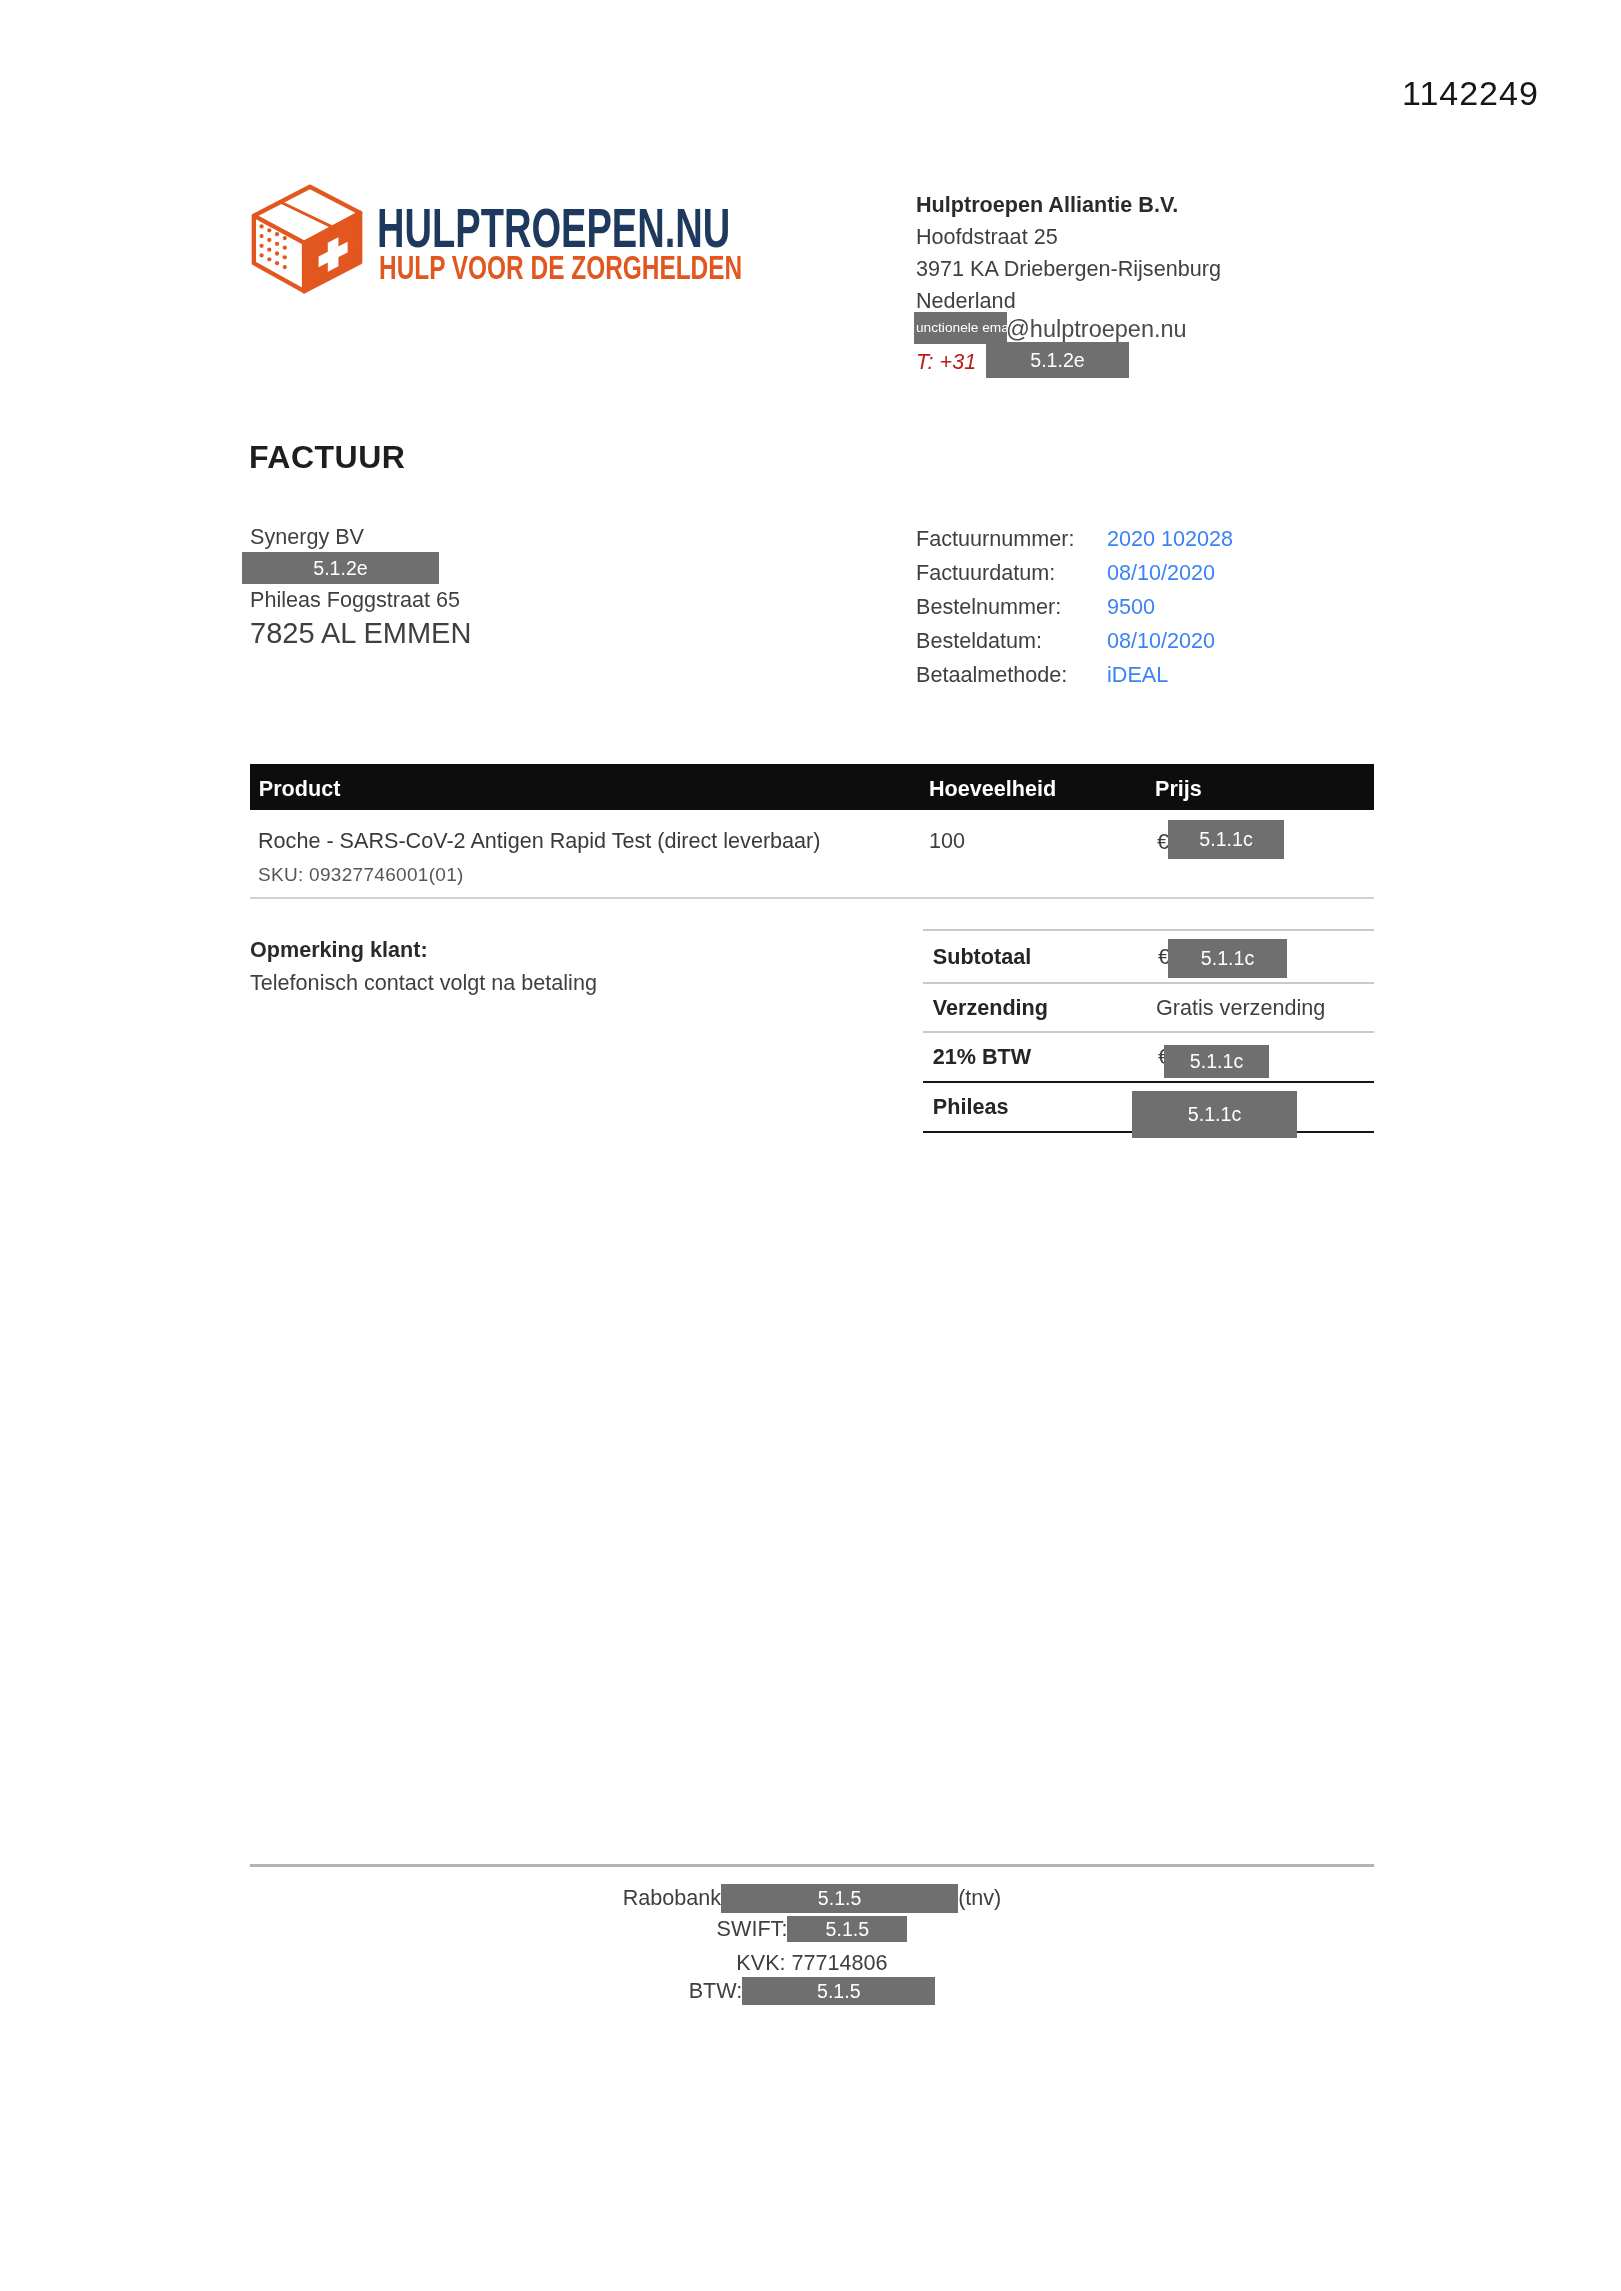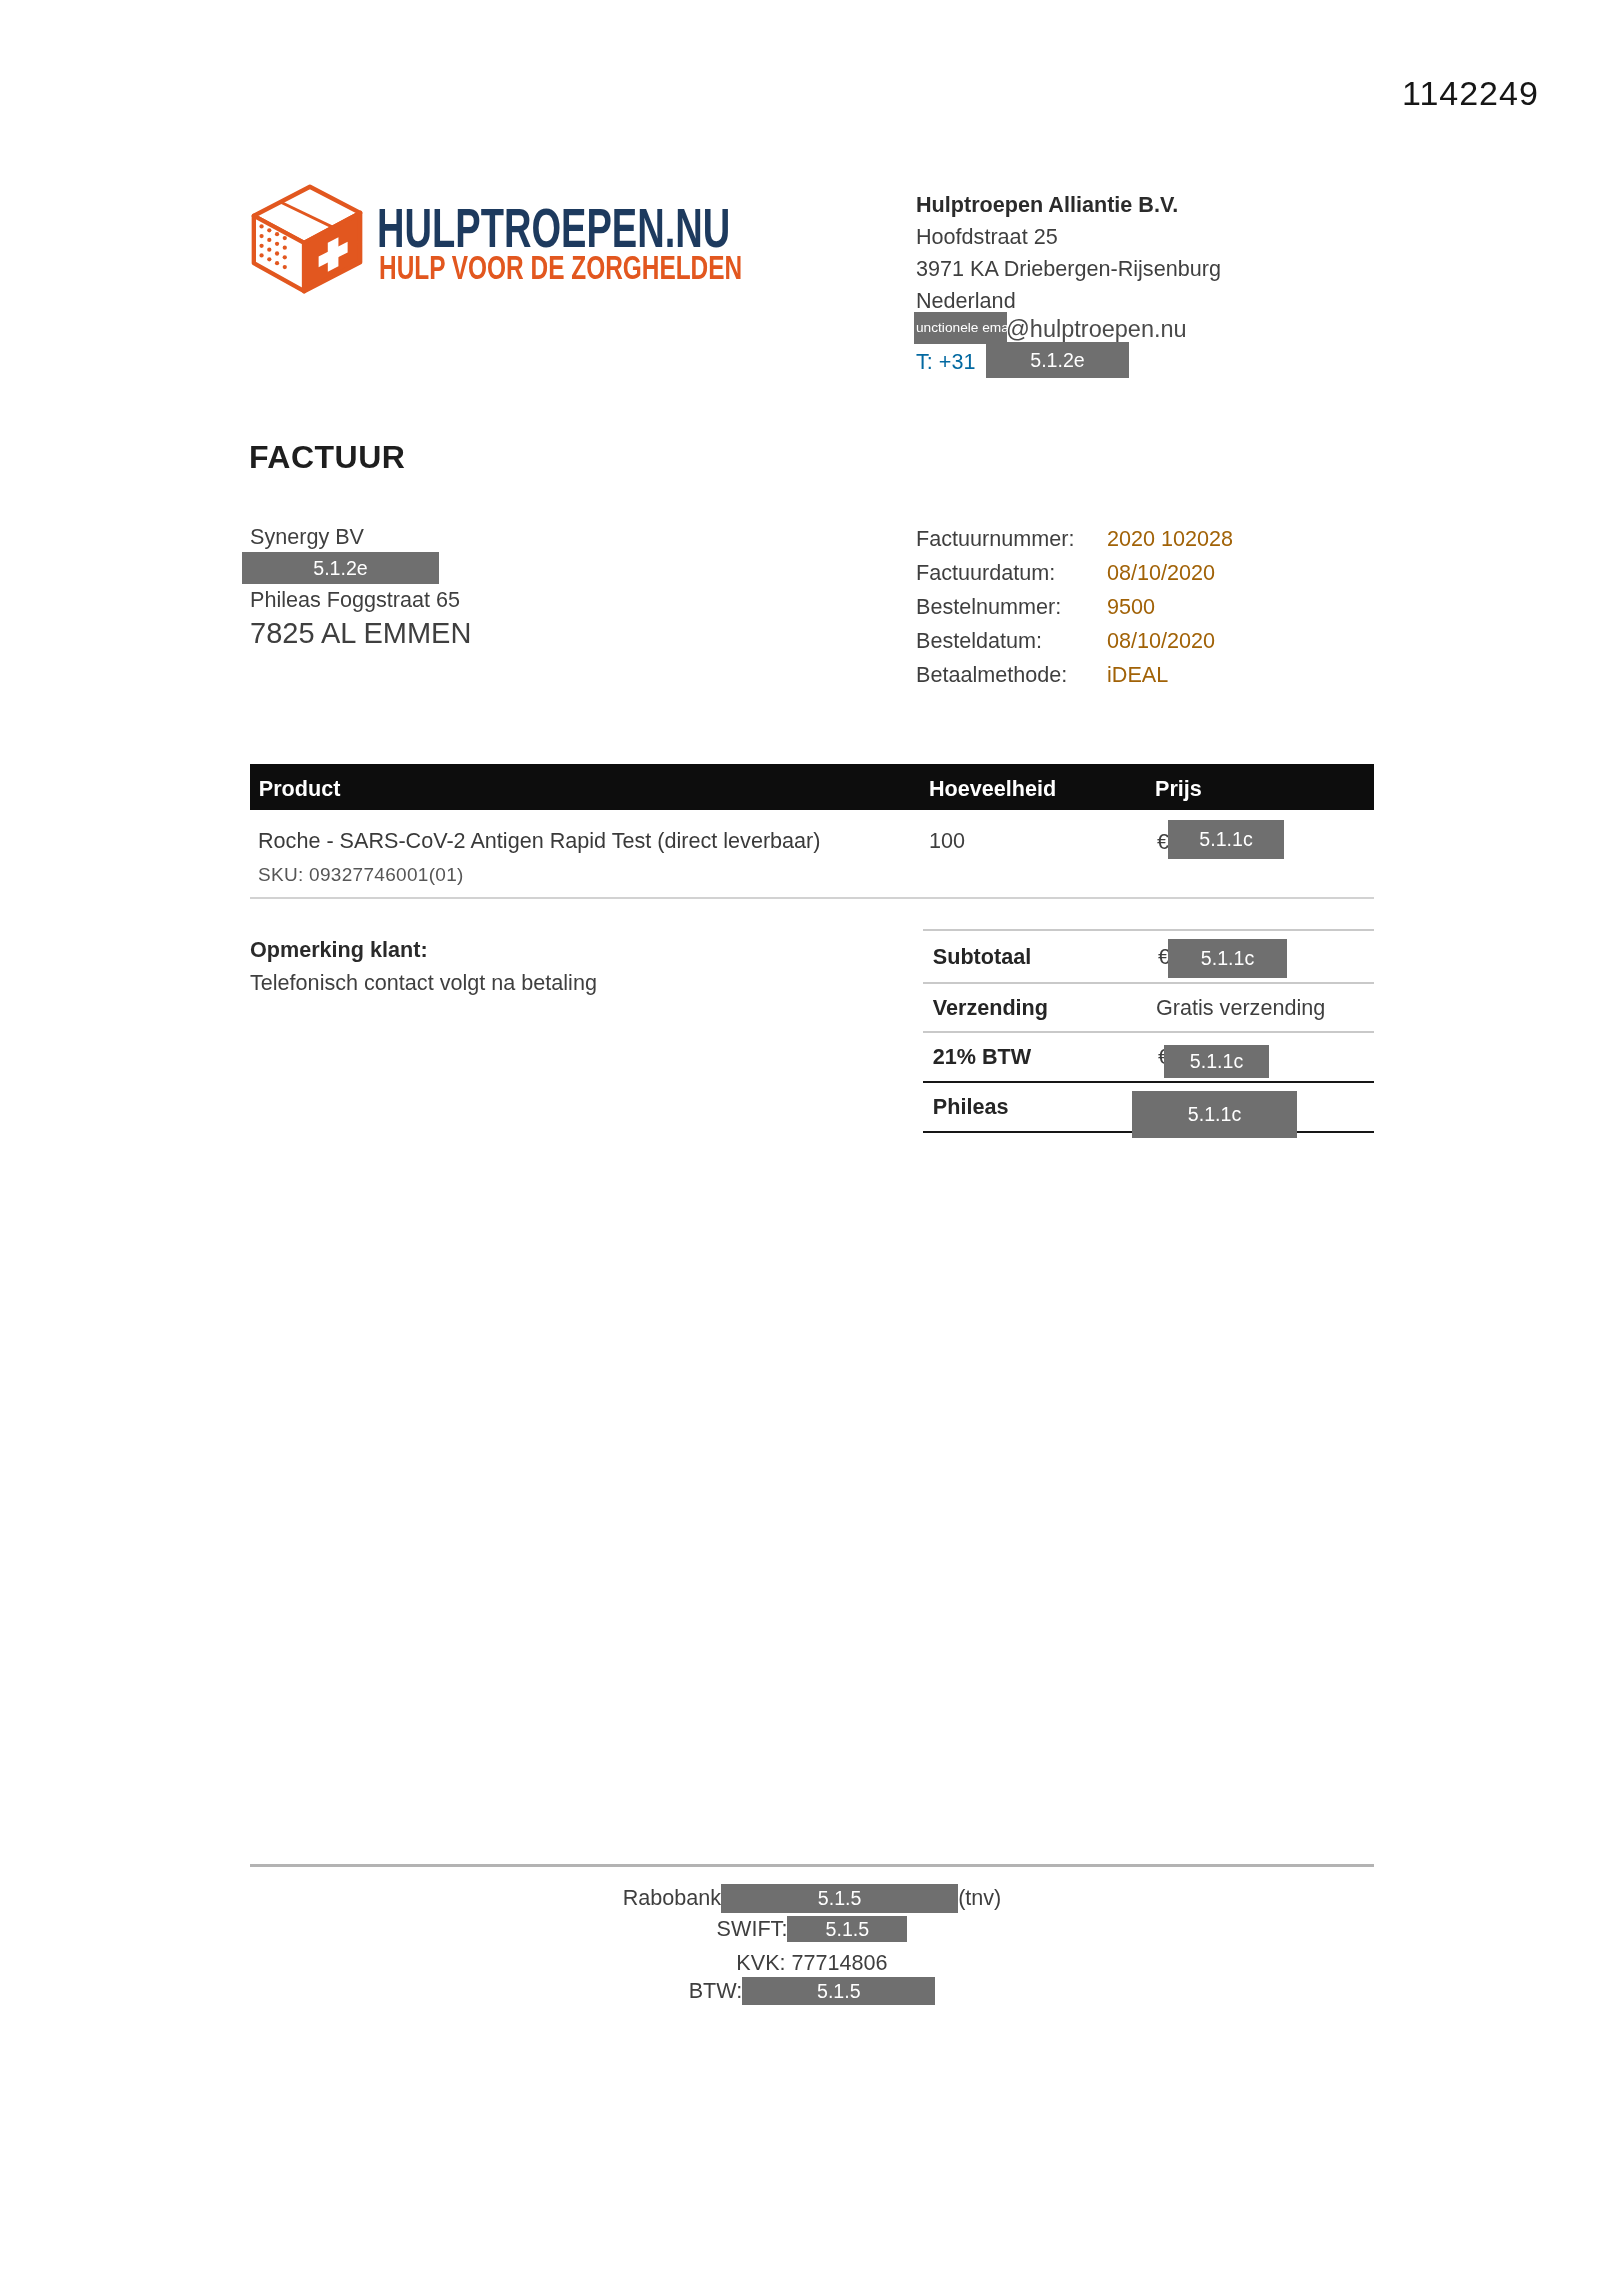--- a/index.html
+++ b/index.html
@@ -57,21 +57,21 @@
     background: #6f6f6f;
     color: #ffffff;
     font-size: 13.7px;
     line-height: 32px;
     overflow: hidden;
     white-space: nowrap;
     padding-left: 2px;
     z-index: 2;
   }
   .email-rest { top: 316px; left: 1006px; font-size: 23.5px; color: #4a4a4a; white-space: nowrap; }
-  .phone-prefix { top: 349px; left: 916px; font-size: 21.6px; color: #0369a1; }
+  .phone-prefix { top: 349px; left: 916px; font-size: 21.6px; color: #b91c1c; font-style: italic; }
   .phone-redaction {
     top: 342px; left: 986px;
     width: 143px; height: 36px;
     background: #6f6f6f;
     color: #ffffff;
     font-size: 19.6px;
     line-height: 36px;
     text-align: center;
   }
 
@@ -94,21 +94,21 @@
     line-height: 32px;
     text-align: center;
   }
   .cust-addr1 { top: 587px; left: 250px; font-size: 21.6px; }
   .cust-addr2 { top: 617px; left: 250px; font-size: 29px; }
 
   
   .meta { top: 526px; left: 916px; width: 431px; font-size: 21.6px; }
   .meta-row { display: flex; height: 34px; align-items: flex-start; }
   .meta-label { width: 191px; flex: 0 0 191px; }
-  .meta-value { color: #a16207; }
+  .meta-value { color: #3b82f6; }
 
   
   .tbl-head {
     top: 764px; left: 250px;
     width: 1124px; height: 46px;
     background: #0d0d0d;
     color: #ffffff;
   }
   .tbl-head span { position: absolute; top: 11.8px; font-size: 21.6px; font-weight: 700; }
   .th-product { left: 8.8px; }

